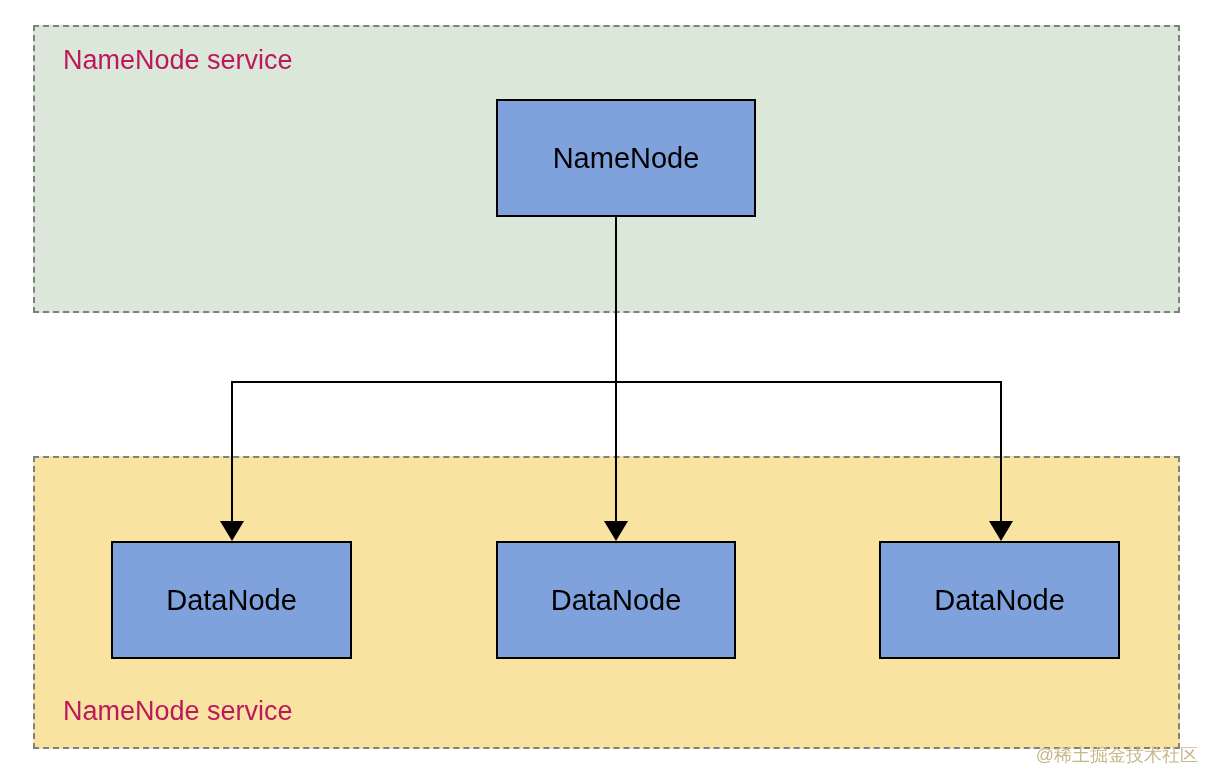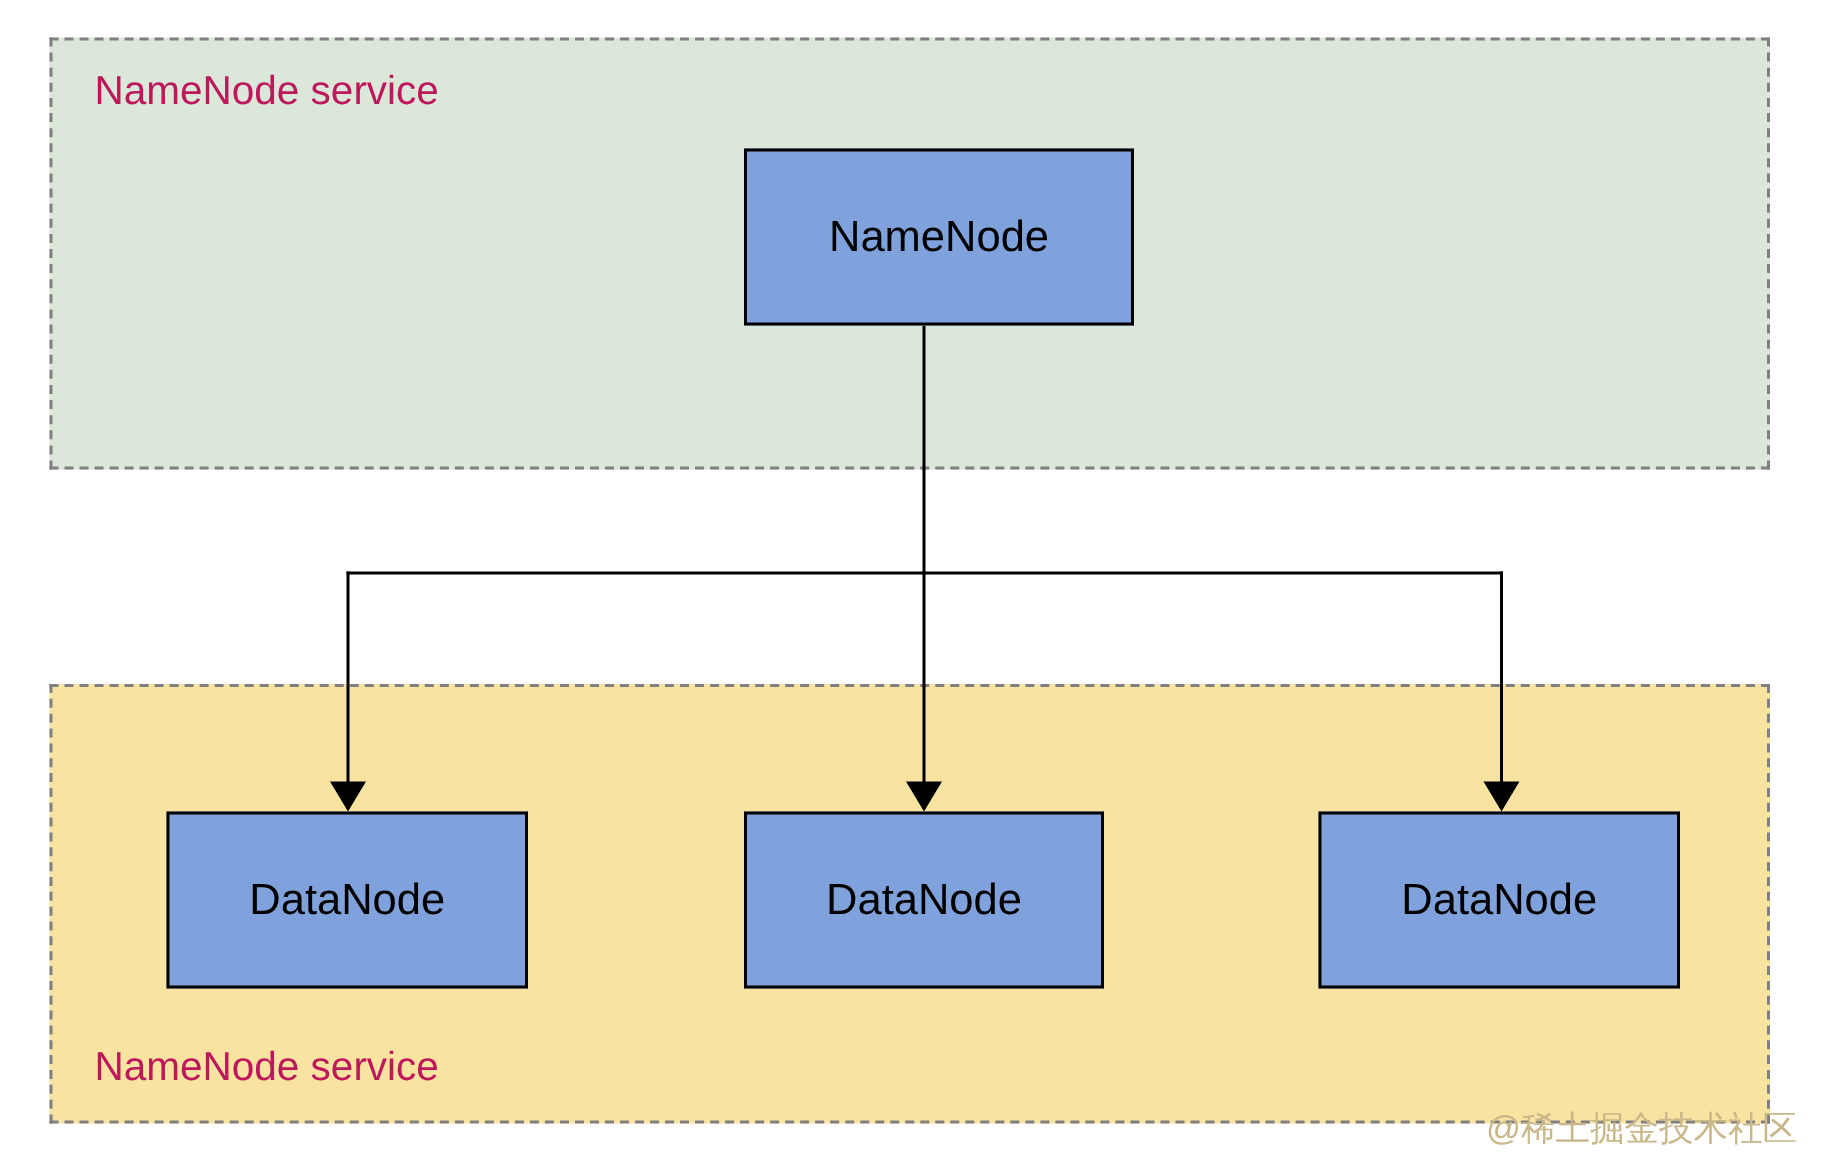--- a/index.html
+++ b/index.html
@@ -145,21 +145,21 @@
   }
   #arrow-left  { left: 220px;  top: 521px; }
   #arrow-mid   { left: 604px;  top: 521px; }
   #arrow-right { left: 989px;  top: 521px; }
 
   
   #watermark {
     position: absolute;
     right: 16px;
     bottom: 12px;
-    font-size: 23px;
+    font-size: 18px;
     color: #c9b78a;
     white-space: nowrap;
     line-height: 1;
   }
 </style>
 </head>
 <body>
 
 <div id="canvas">
 

